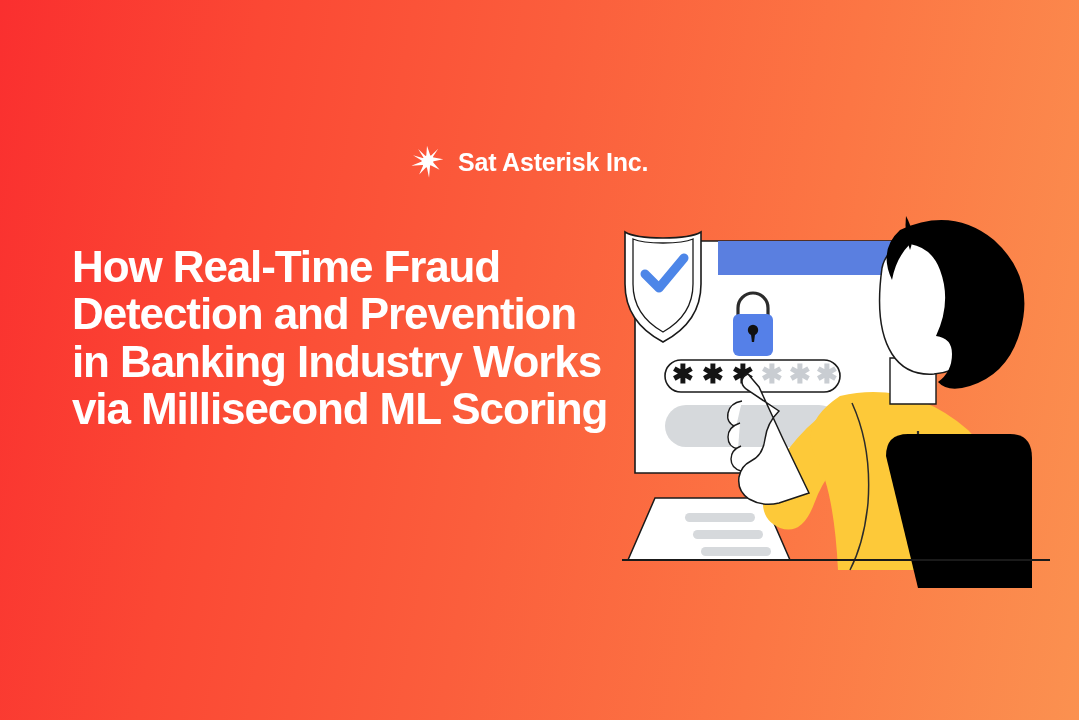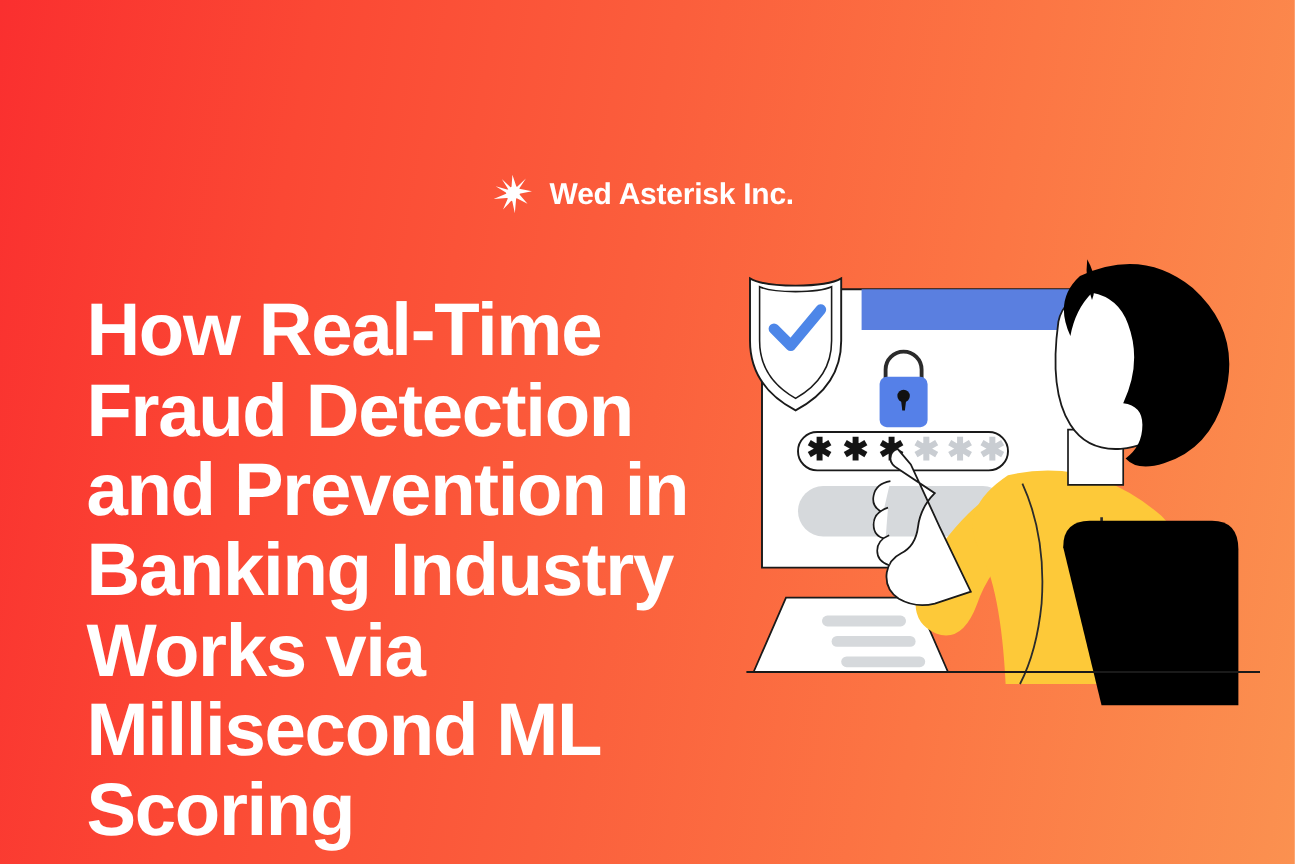--- a/index.html
+++ b/index.html
@@ -18,38 +18,38 @@
   }
   .brand-mark { width:34px; height:34px; flex:0 0 34px; display:block; }
   .brand-name {
     color:#ffffff; font-size:25px; font-weight:bold;
     letter-spacing:-0.2px; white-space:nowrap; line-height:1;
   }
 
   
   .headline {
     position:absolute; left:72px; top:243px; width:540px;
-    color:#ffffff; font-size:62px; font-weight:bold;
+    color:#ffffff; font-size:44px; font-weight:bold;
     line-height:1.075; letter-spacing:-1.1px;
   }
 
   
   .illustration { position:absolute; left:600px; top:208px; width:450px; height:380px; }
   .illustration svg { display:block; width:100%; height:100%; }
 </style>
 </head>
 <body>
 
 <div class="banner">
 
   <div class="brand">
     <svg class="brand-mark" viewBox="0 0 100 100">
       <path fill="#ffffff" d="M50 2 L59 29 Q60 33 63 30 L83 11 L68 34 Q66 37 70 37 L98 42 L70 48 Q66 49 69 52 L87 73 L62 60 Q59 58 59 62 L56 96 L50 68 Q49 64 46 67 L27 87 L38 62 Q40 58 36 59 L4 61 L33 49 Q37 47 33 45 L9 30 L37 38 Q41 39 39 36 L24 12 L44 31 Q47 34 48 30 Z"></path>
     </svg>
-    <div class="brand-name">Wed Asterisk Inc.</div>
+    <div class="brand-name">Sat Asterisk Inc.</div>
   </div>
 
   <h1 class="headline">How Real-Time Fraud Detection and Prevention in Banking Industry Works via Millisecond ML Scoring</h1>
 
   <div class="illustration">
     <svg viewBox="0 0 450 380" xmlns="http://www.w3.org/2000/svg">
 
       <g>
         <path d="M35 33 H300 Q307 33 307 40 V265 H35 Z" fill="#ffffff" stroke="#1a1a1a" stroke-width="1.6"></path>
 

